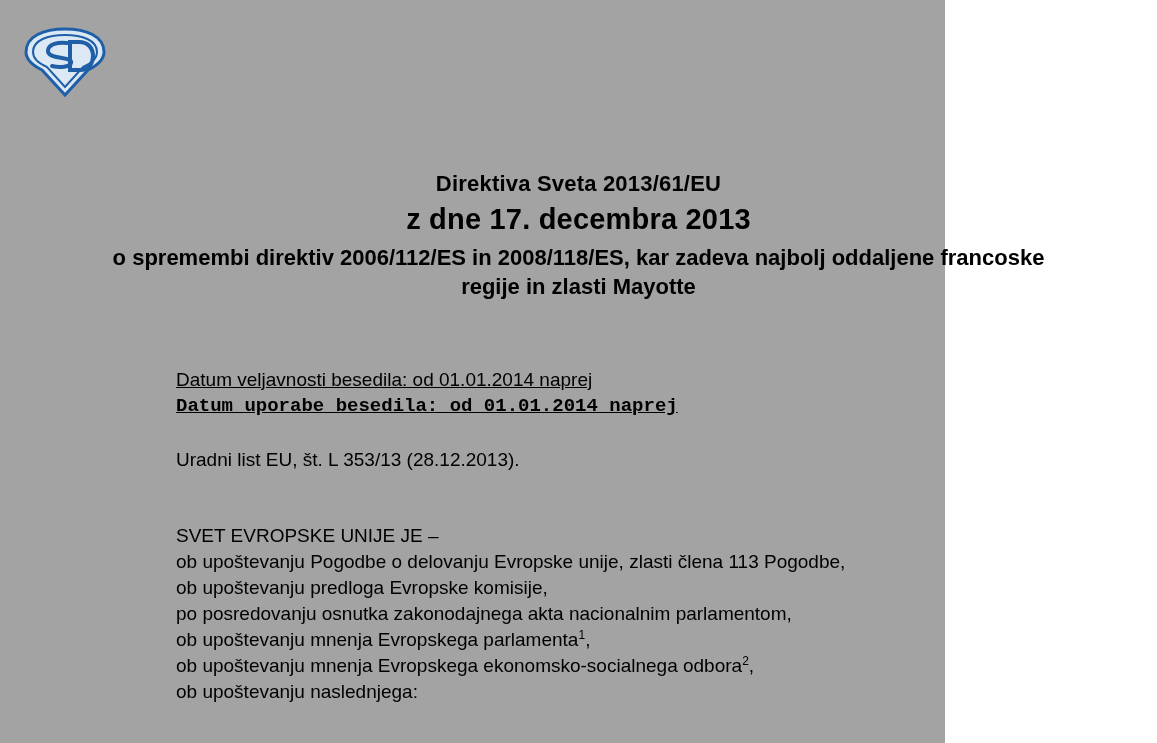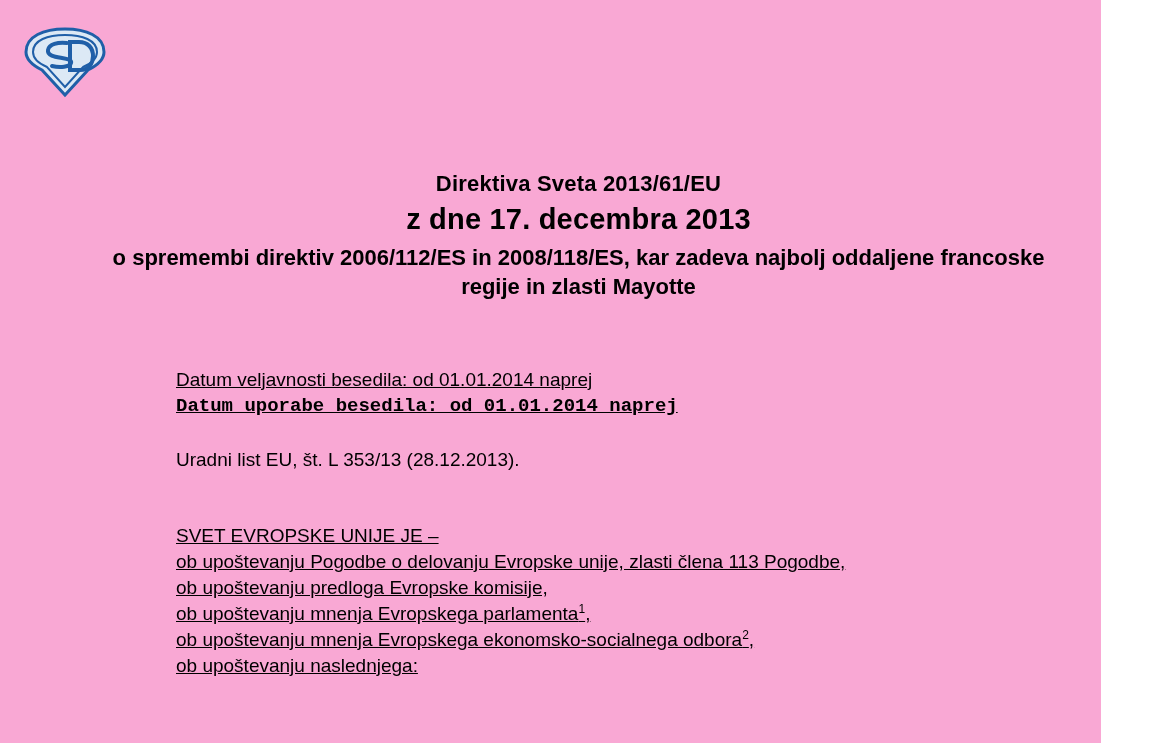--- a/index.html
+++ b/index.html
@@ -9,23 +9,23 @@
   }
   body {
     width: 1157px;
     height: 743px;
     overflow: hidden;
     font-family: "Liberation Sans", sans-serif;
     color: #000000;
   }
   .page {
     position: relative;
-    width: 1101px;
+    width: 945px;
     height: 743px;
-    background: #f9a8d4;
+    background: #a3a3a3;
   }
   
   .logo {
     position: absolute;
     left: 22px;
     top: 26px;
     width: 86px;
     height: 72px;
   }
   
@@ -73,21 +73,20 @@
   .journal-line {
     white-space: nowrap;
   }
   .recital-list {
     margin: 0;
     padding: 0;
   }
   .recital-line {
     white-space: nowrap;
     line-height: 26px;
-    text-decoration: underline;
   }
   sup {
     font-size: 12px;
     vertical-align: super;
     line-height: 0;
   }
 </style>
 </head>
 <body>
 
@@ -120,20 +119,23 @@
 
     <div class="recital-list">
       <div class="recital-line">SVET EVROPSKE UNIJE JE –</div>
       <div class="recital-line">
         <span>ob upoštevanju Pogodbe o delovanju Evropske unije, zlasti člena 113 Pogodbe,</span>
       </div>
       <div class="recital-line">
         <span>ob upoštevanju predloga Evropske komisije,</span>
       </div>
       <div class="recital-line">
+        <span>po posredovanju osnutka zakonodajnega akta nacionalnim parlamentom,</span>
+      </div>
+      <div class="recital-line">
         <span>ob upoštevanju mnenja Evropskega parlamenta</span><sup>1</sup><span>,</span>
       </div>
       <div class="recital-line">
         <span>ob upoštevanju mnenja Evropskega ekonomsko-socialnega odbora</span><sup>2</sup><span>,</span>
       </div>
       <div class="recital-line">
         <span>ob upoštevanju naslednjega:</span>
       </div>
     </div>
   </div>

